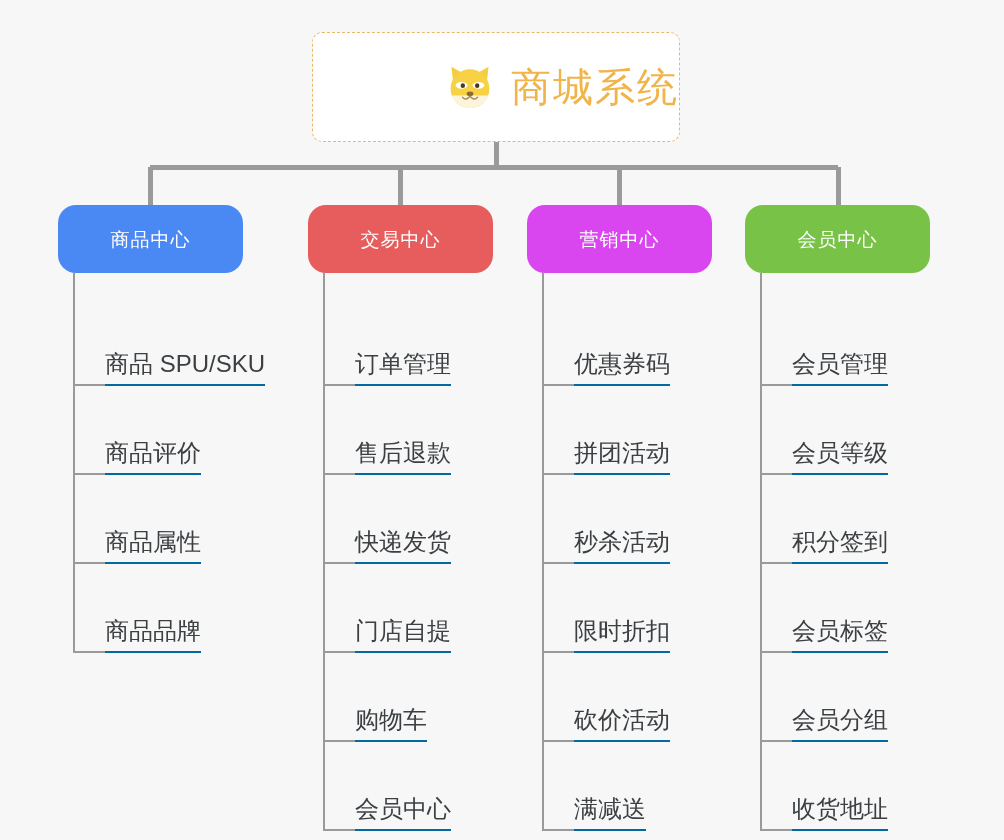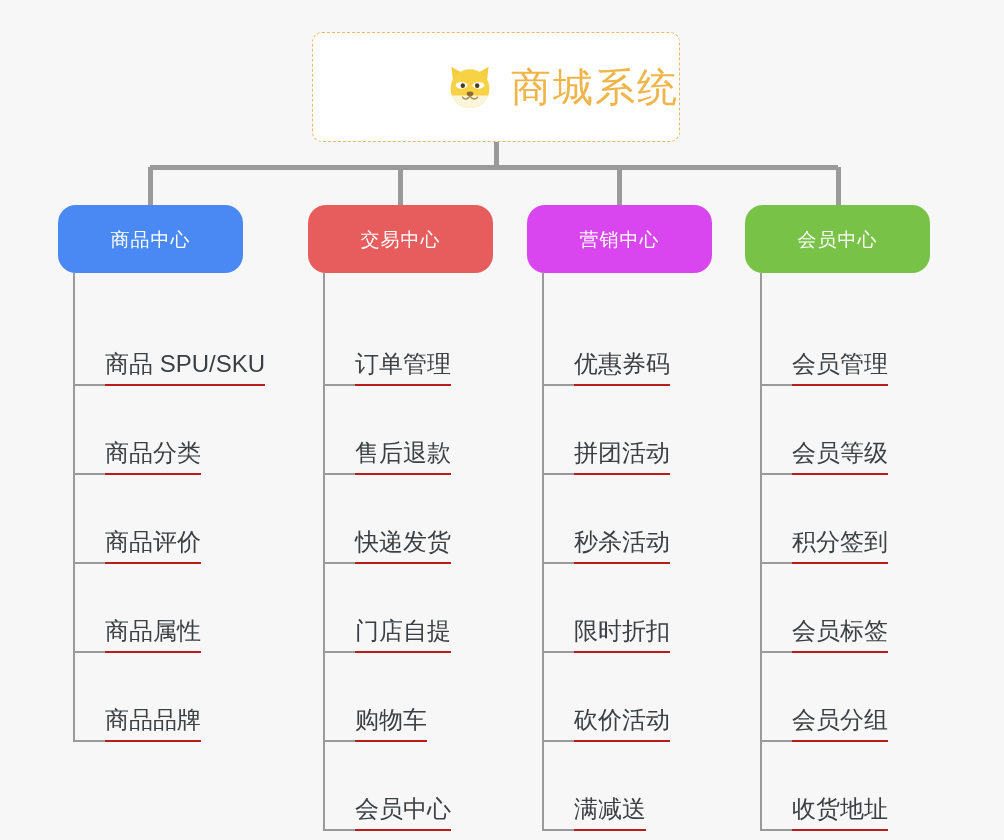--- a/index.html
+++ b/index.html
@@ -87,21 +87,21 @@
     display: flex;
     align-items: flex-end;
   }
   .leaf-label {
     display: inline-block;
     margin-left: 30px;
     padding-bottom: 6px;
     font-size: 24px;
     color: #3c4043;
     white-space: nowrap;
-    border-bottom: 2px solid #b91c1c;
+    border-bottom: 2px solid #0369a1;
     line-height: 1.15;
   }
   
   .leaf-item::before {
     content: "";
     position: absolute;
     left: 0;
     bottom: 0;
     width: 30px;
     height: 2px;
@@ -163,23 +163,20 @@
 
 <div class="column" id="column-0">
   <div class="cat-box" style="background: rgb(74, 137, 243);">
     <span>商品中心</span>
   </div>
   <div class="leaf-list">
     <div class="leaf-item">
         <span class="leaf-label">商品 SPU/SKU</span>
       </div>
     <div class="leaf-item">
-        <span class="leaf-label">商品分类</span>
-      </div>
-    <div class="leaf-item">
         <span class="leaf-label">商品评价</span>
       </div>
     <div class="leaf-item">
         <span class="leaf-label">商品属性</span>
       </div>
     <div class="leaf-item">
         <span class="leaf-label">商品品牌</span>
       </div>
   </div>
 </div>

